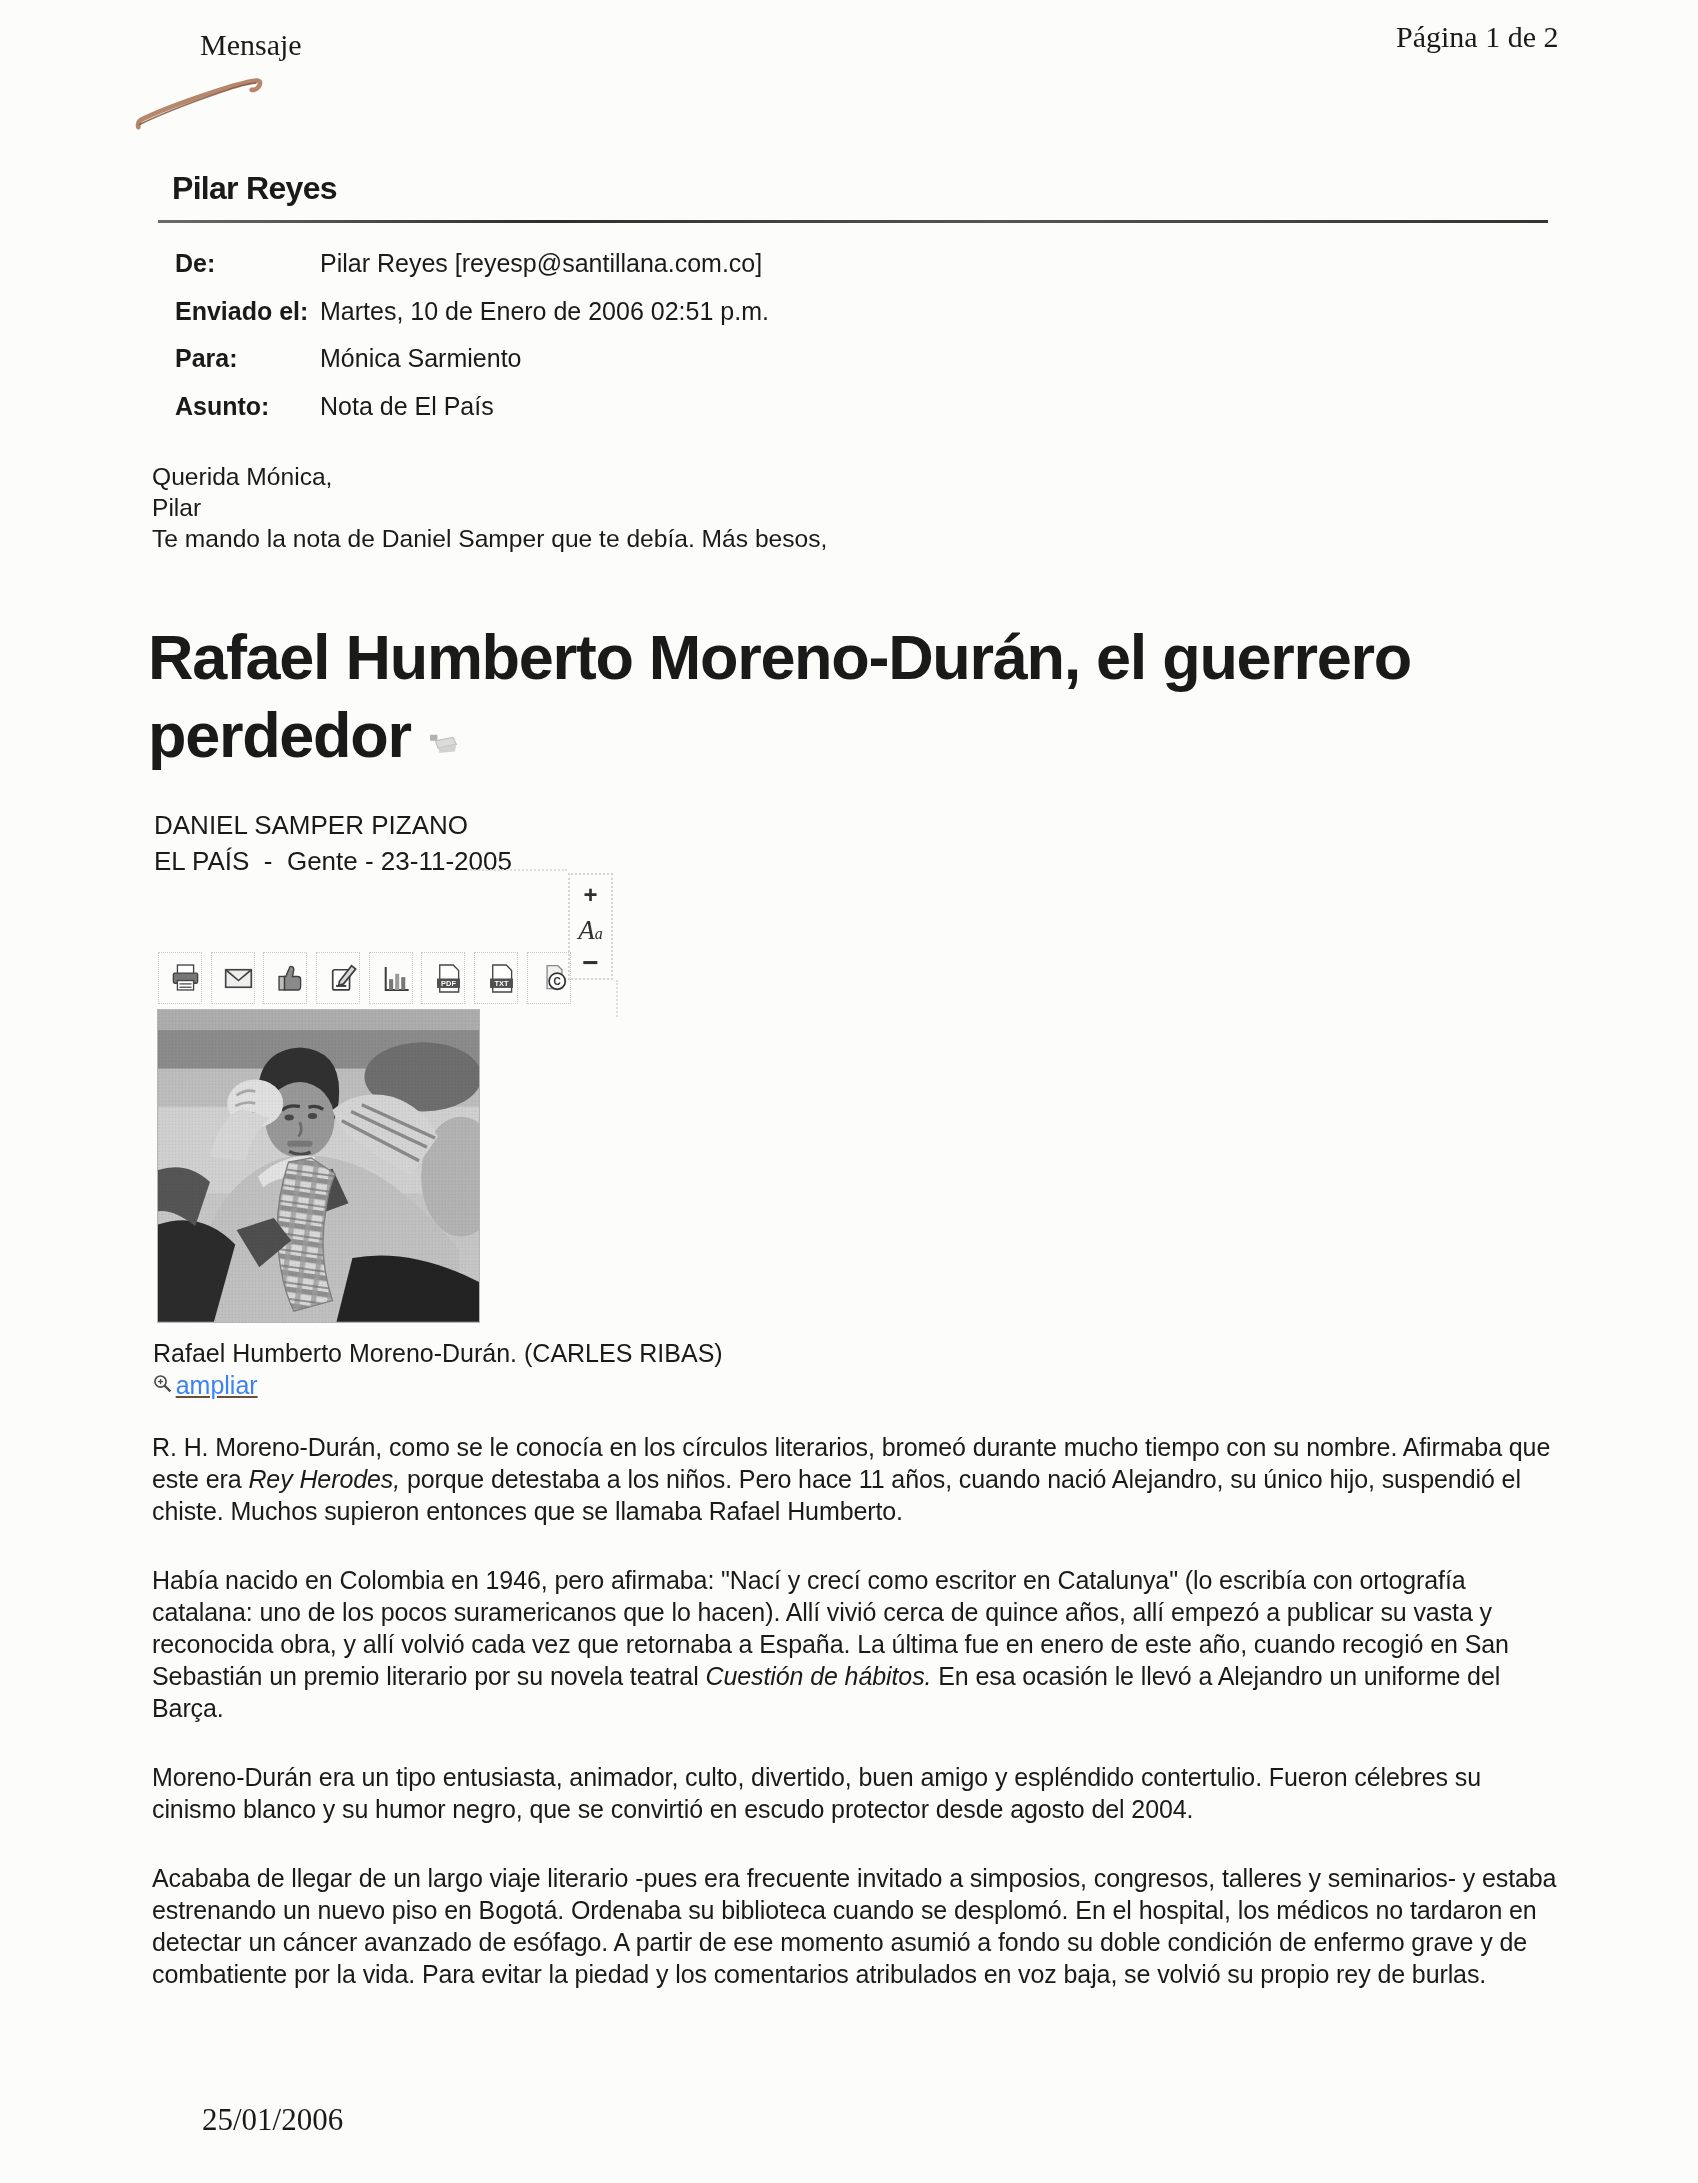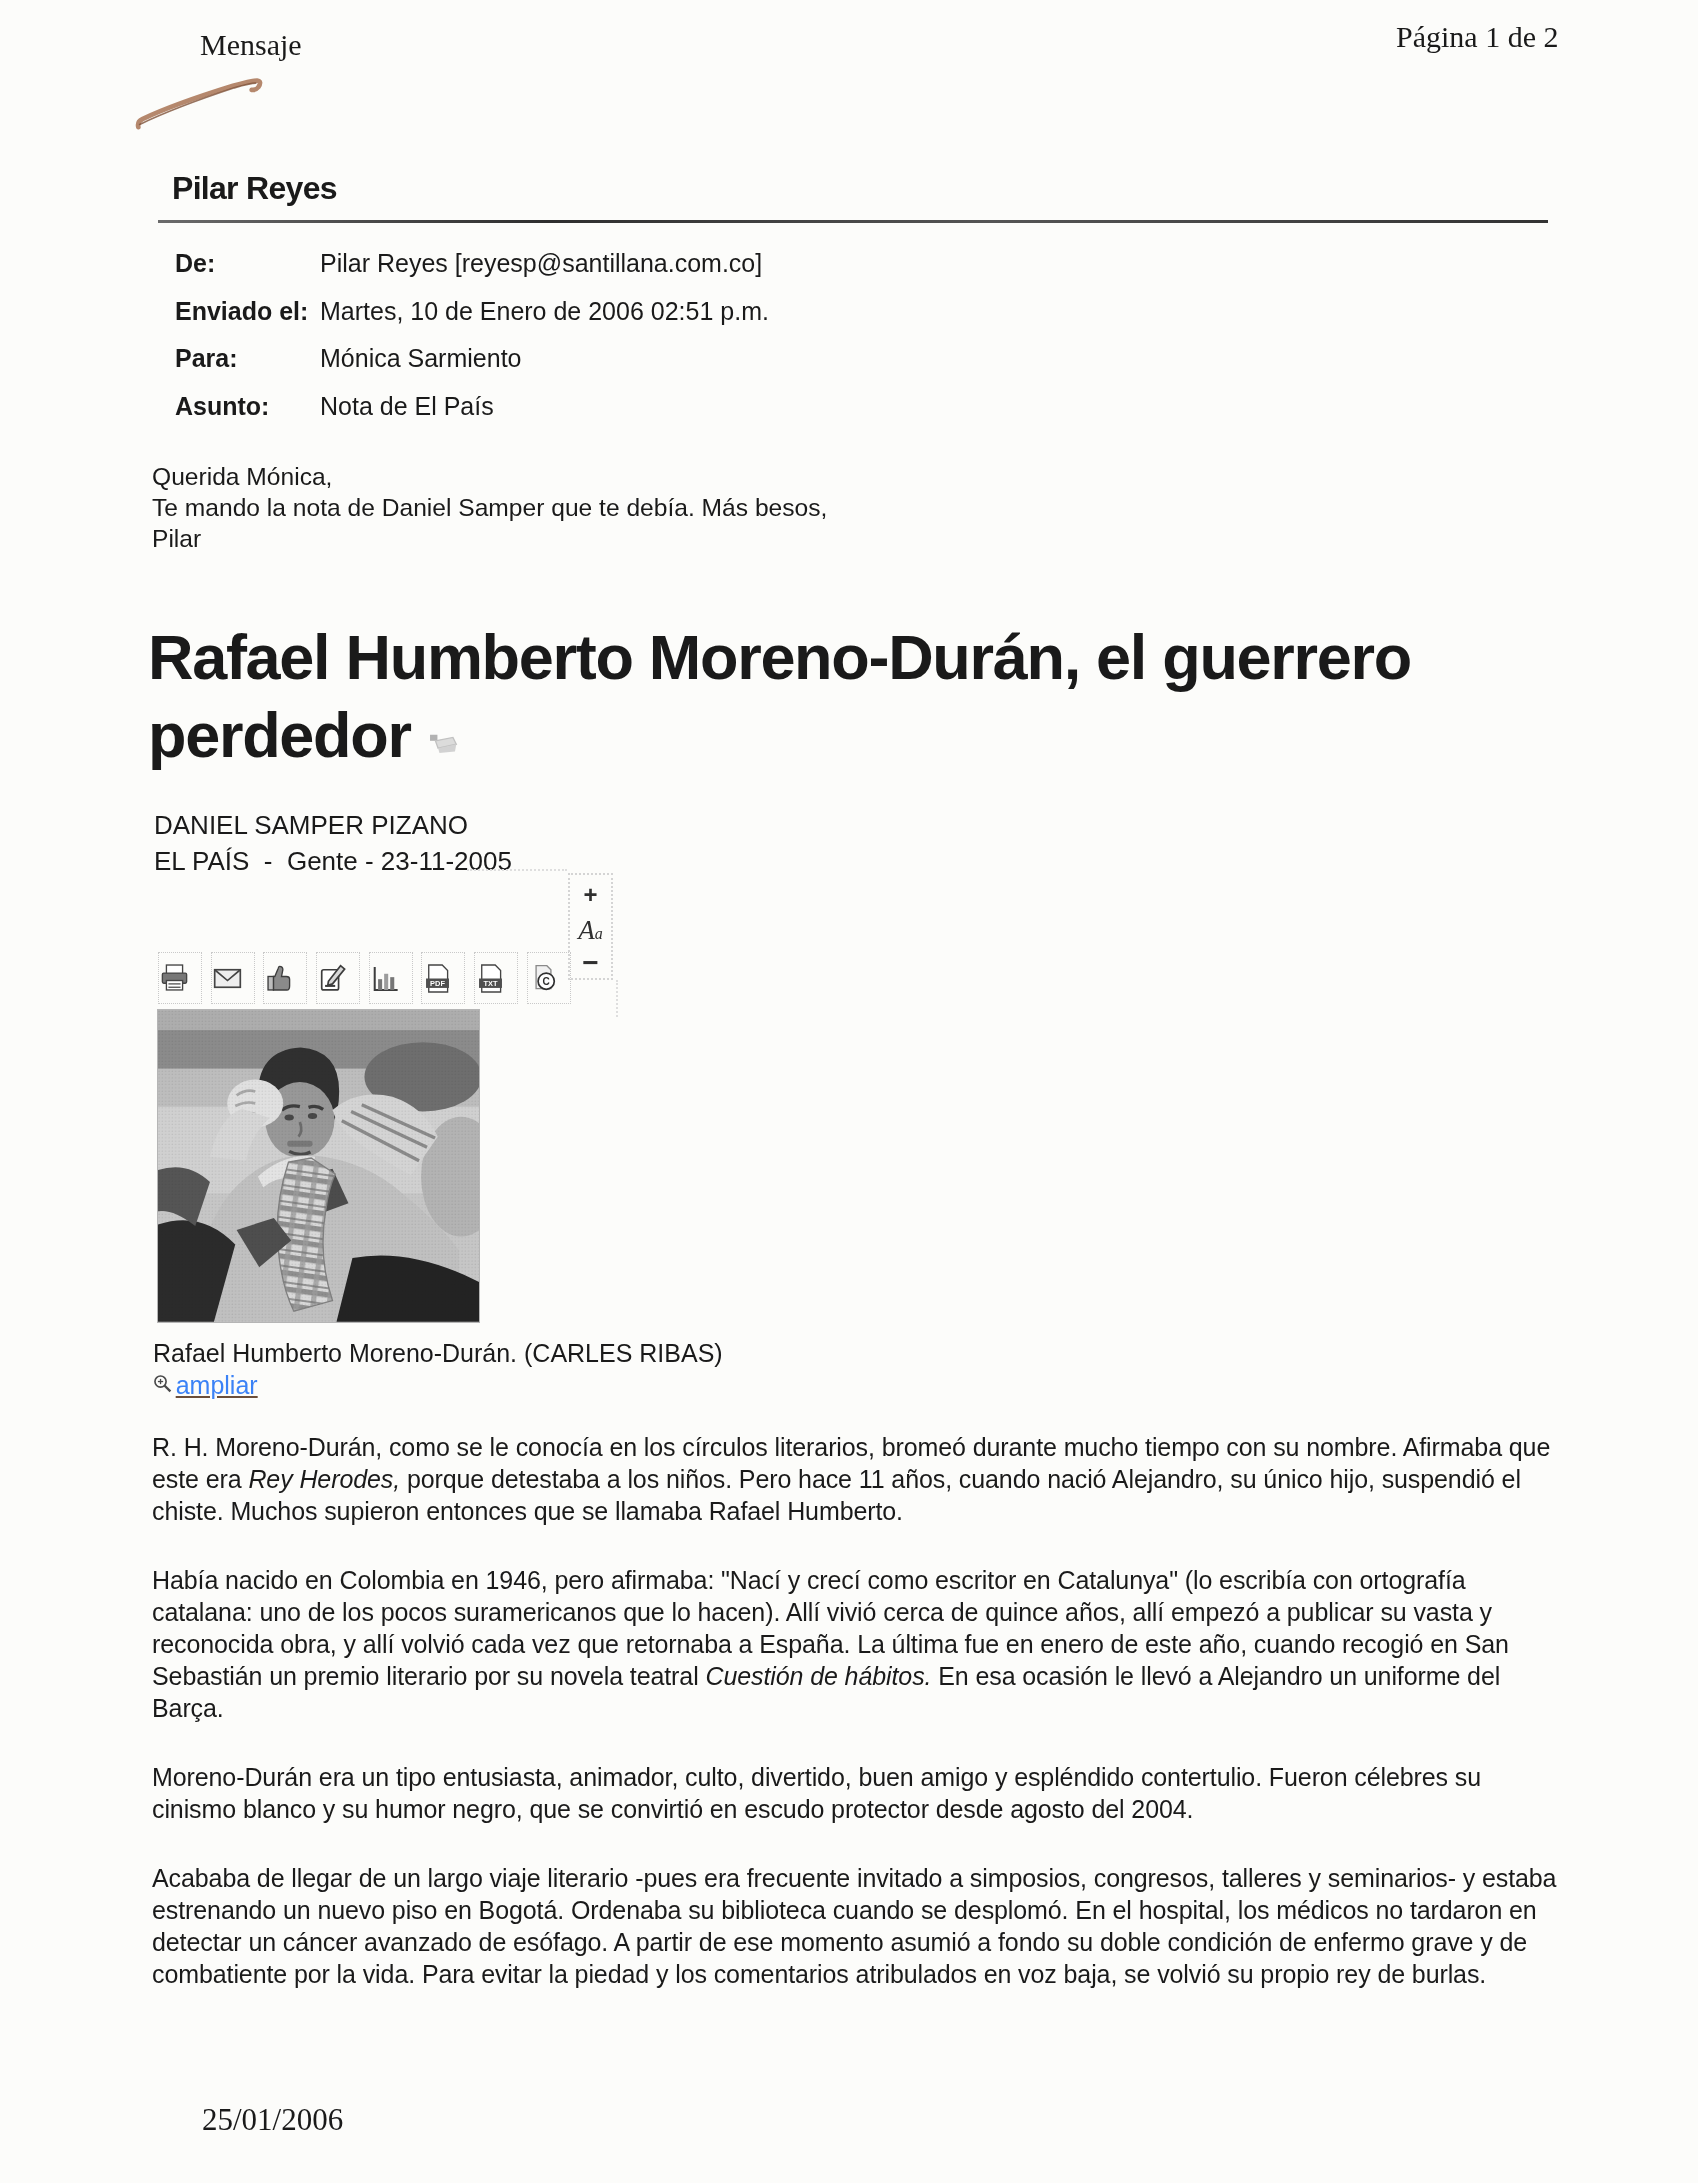--- a/index.html
+++ b/index.html
@@ -33,21 +33,21 @@
   .font-widget{position:absolute;left:568px;top:873px;width:45px;height:107px;border:2px dotted #d4d4d4;
                box-sizing:border-box;display:flex;flex-direction:column;align-items:center;
                justify-content:space-between;padding:8px 0;color:#2f2f2f;}
   .fw-plus{font-size:24px;font-weight:bold;line-height:1;}
   .fw-letter{font-family:"Liberation Serif",serif;font-style:italic;font-size:27px;line-height:1;}
   .fw-letter .small{font-size:16px;}
   .fw-minus{font-size:28px;font-weight:bold;line-height:.55;}
 
   .toolbar{position:absolute;left:158px;top:952px;display:flex;gap:8.7px;}
   .tool{width:44px;height:52px;border:1.3px dotted #c9c9c9;box-sizing:border-box;
-        display:flex;align-items:center;justify-content:flex-start;}
+        display:flex;align-items:center;justify-content:flex-end;}
 
   .photo-wrap{position:absolute;left:158px;top:1010px;width:321px;height:312px;outline:0.7px solid #b5b5b5;}
   .photo-wrap svg{display:block;}
 
   .caption{position:absolute;left:153px;top:1339px;font-size:25px;}
   .ampliar{position:absolute;left:152px;top:1371px;font-size:25px;display:flex;align-items:center;gap:2.7px;}
   .ampliar .link{text-decoration:underline;text-decoration-color:#6b4e3a;color:#3b82f6;cursor:pointer;}
 
   .body-copy{position:absolute;left:152px;top:1431px;width:1414px;
              font-size:25px;line-height:32px;letter-spacing:-0.1px;}
@@ -81,22 +81,22 @@
       <div class="f-label">Enviado el:</div>
       <div class="f-value">Martes, 10 de Enero de 2006 02:51 p.m.</div>
       <div class="f-label">Para:</div>
       <div class="f-value">Mónica Sarmiento</div>
       <div class="f-label">Asunto:</div>
       <div class="f-value">Nota de El País</div>
     </div>
 
   <div class="greeting" id="email-greeting">
       <div>Querida Mónica,</div>
+      <div>Pilar</div>
       <div>Te mando la nota de Daniel Samper que te debía. Más besos,</div>
-      <div>Pilar</div>
     </div>
 
   <h1 class="headline"><span>Rafael Humberto Moreno-Durán, el guerrero perdedor</span><span class="hl-icon"><svg width="31" height="27" viewBox="0 0 46 40">
           <rect x="3" y="7" width="11" height="9" fill="#8c8c8c"></rect>
           <path d="M11 16 L37 11 L42 21 L15 27 Z" fill="#cccccc" stroke="#a3a3a3" stroke-width="2"></path>
           <path d="M15 27 L42 21 L40 32 L17 34 Z" fill="#bdbdbd"></path>
         </svg></span></h1>
 
   <div class="byline">
     <div>DANIEL SAMPER PIZANO</div>

